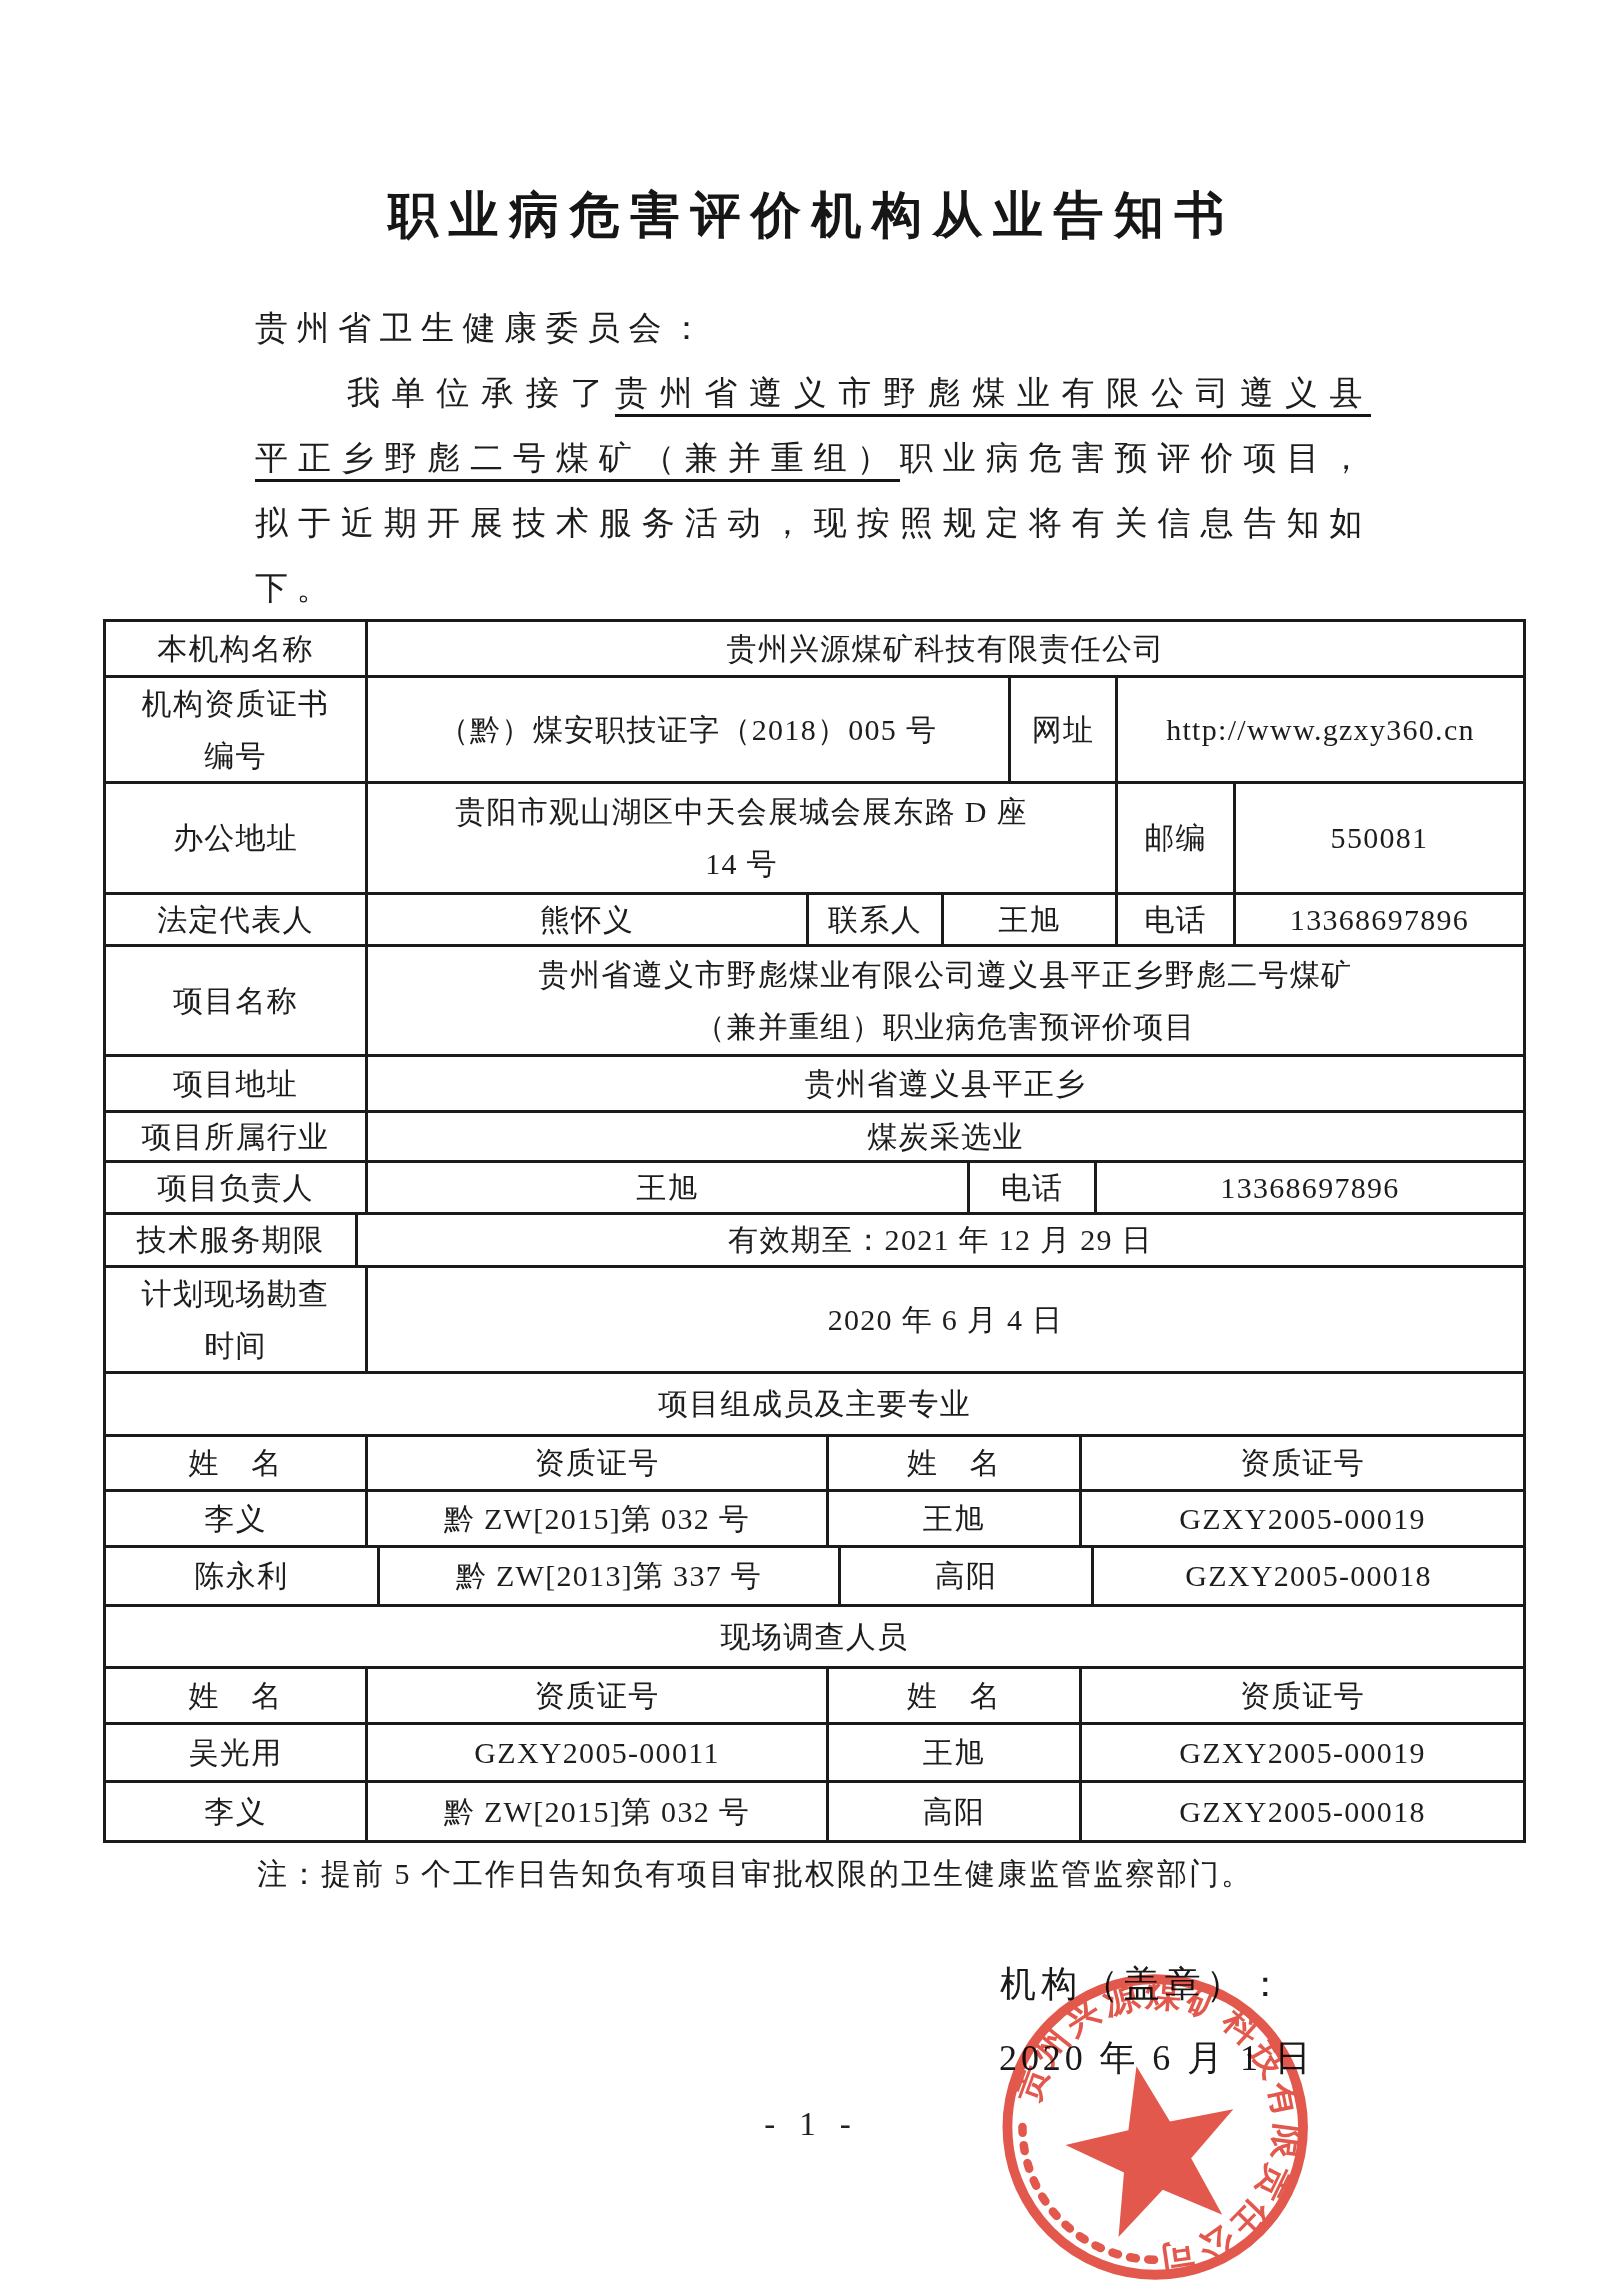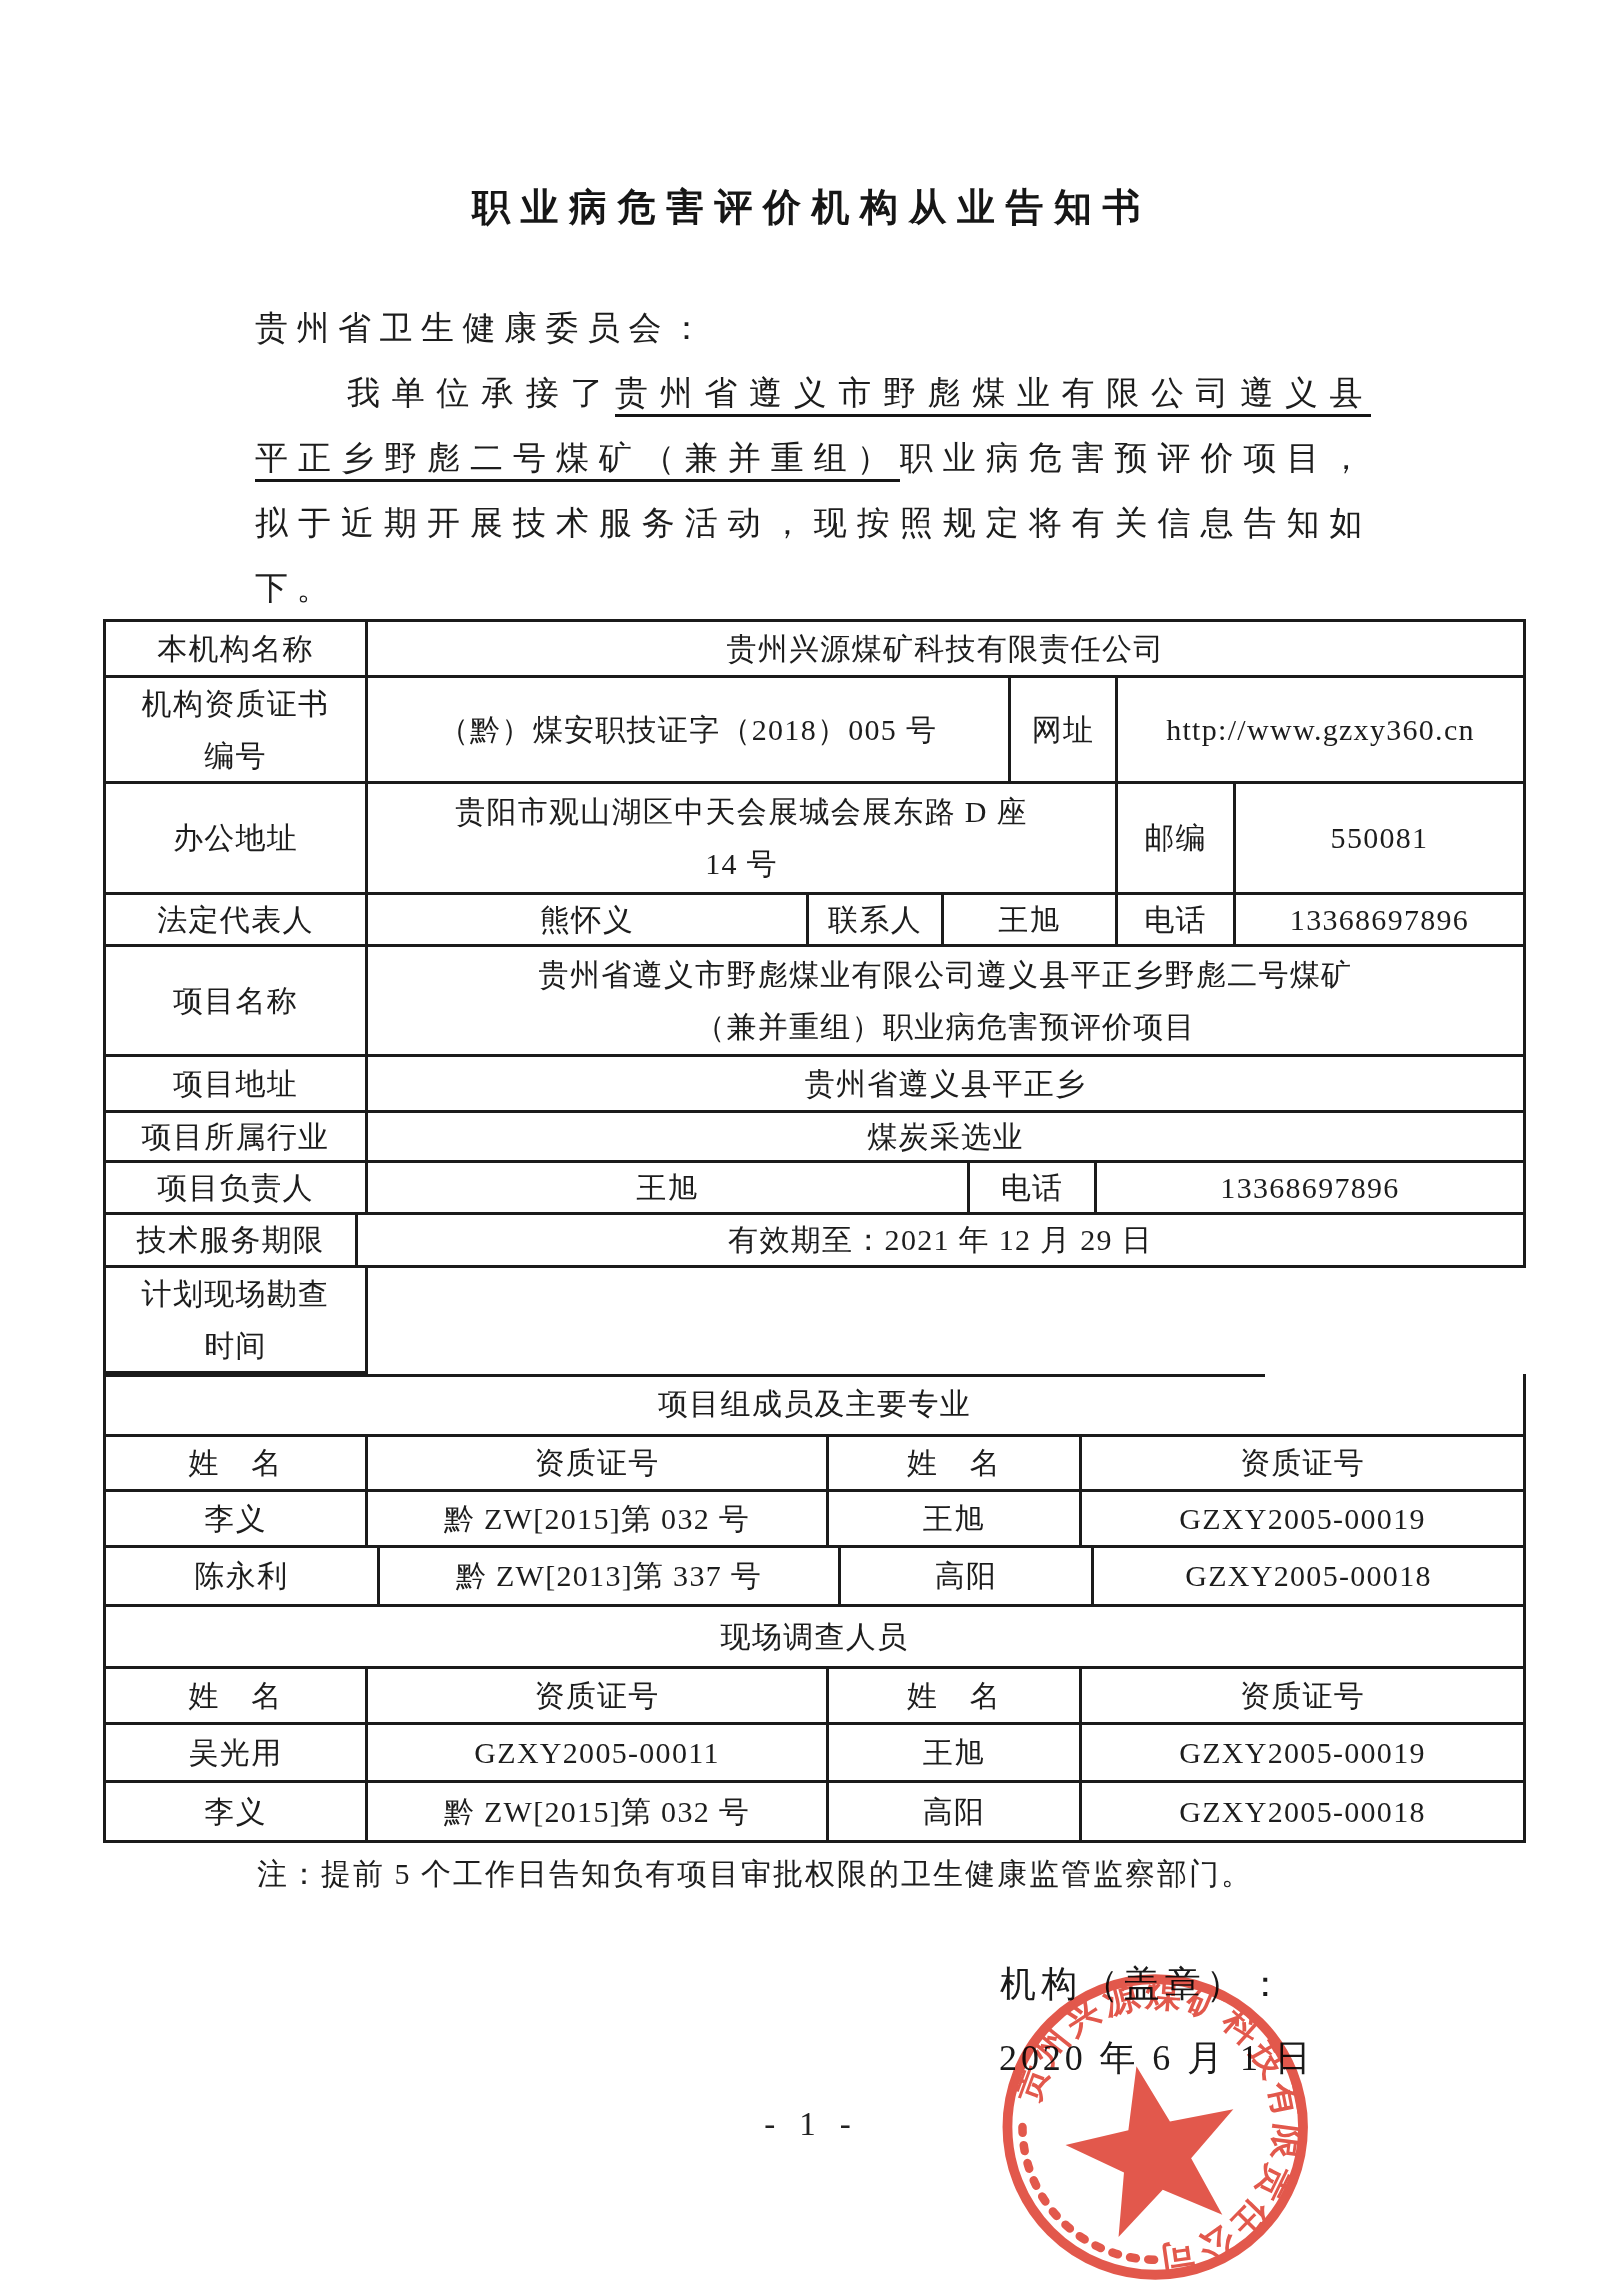--- a/index.html
+++ b/index.html
@@ -2,21 +2,21 @@
 <html style="font-size:10.5px"><head>
 <meta charset="utf-8">
 <style>
   html,body{margin:0;padding:0;background:#ffffff;}
   #page{
     position:relative;width:1623px;height:2295px;background:#ffffff;
     font-family:"Liberation Serif","DejaVu Serif",serif;color:#1c1c1c;overflow:hidden;
   }
   .title{
     position:absolute;left:0;right:0;top:182px;text-align:center;
-    font-size:38px;font-weight:bold;letter-spacing:10.5px;color:#161616;
+    font-size:50px;font-weight:bold;letter-spacing:10.5px;color:#161616;
   }
   .bodytext{
     position:absolute;left:255px;top:296px;width:1116px;
     font-size:33px;letter-spacing:8.5px;color:#1d1d1d;
   }
   .bline{height:65px;line-height:65px;white-space:nowrap;}
   .jline{text-align:justify;text-align-last:justify;}
   .indent{text-indent:92px;}
   .ul{border-bottom:3.9px solid #161616;padding-bottom:2.6px;}
   #info-table{
@@ -167,21 +167,21 @@
         </div>
       </div>
       <div class="trow" style="height: 53px;">
         <div class="tcell label" style="width: 252px;">
           <div class="ln">技术服务期限</div>
         </div>
         <div class="tcell value" style="width: 1159px; flex: 1 1 auto;">
           <div class="ln">有效期至：2021 年 12 月 29 日</div>
         </div>
       </div>
-      <div class="trow" style="height: 106px; flex-direction: column;">
+      <div class="trow" style="height: 106px;">
         <div class="tcell label" style="width: 262px;">
           <div class="ln">计划现场勘查</div>
           <div class="ln">时间</div>
         </div>
         <div class="tcell value" style="width: 1159px; flex: 1 1 auto;">
           <div class="ln">2020 年 6 月 4 日</div>
         </div>
       </div>
       <div class="trow" style="height: 63px;">
         <div class="tcell header" style="width: 1420px; flex: 1 1 auto;">

